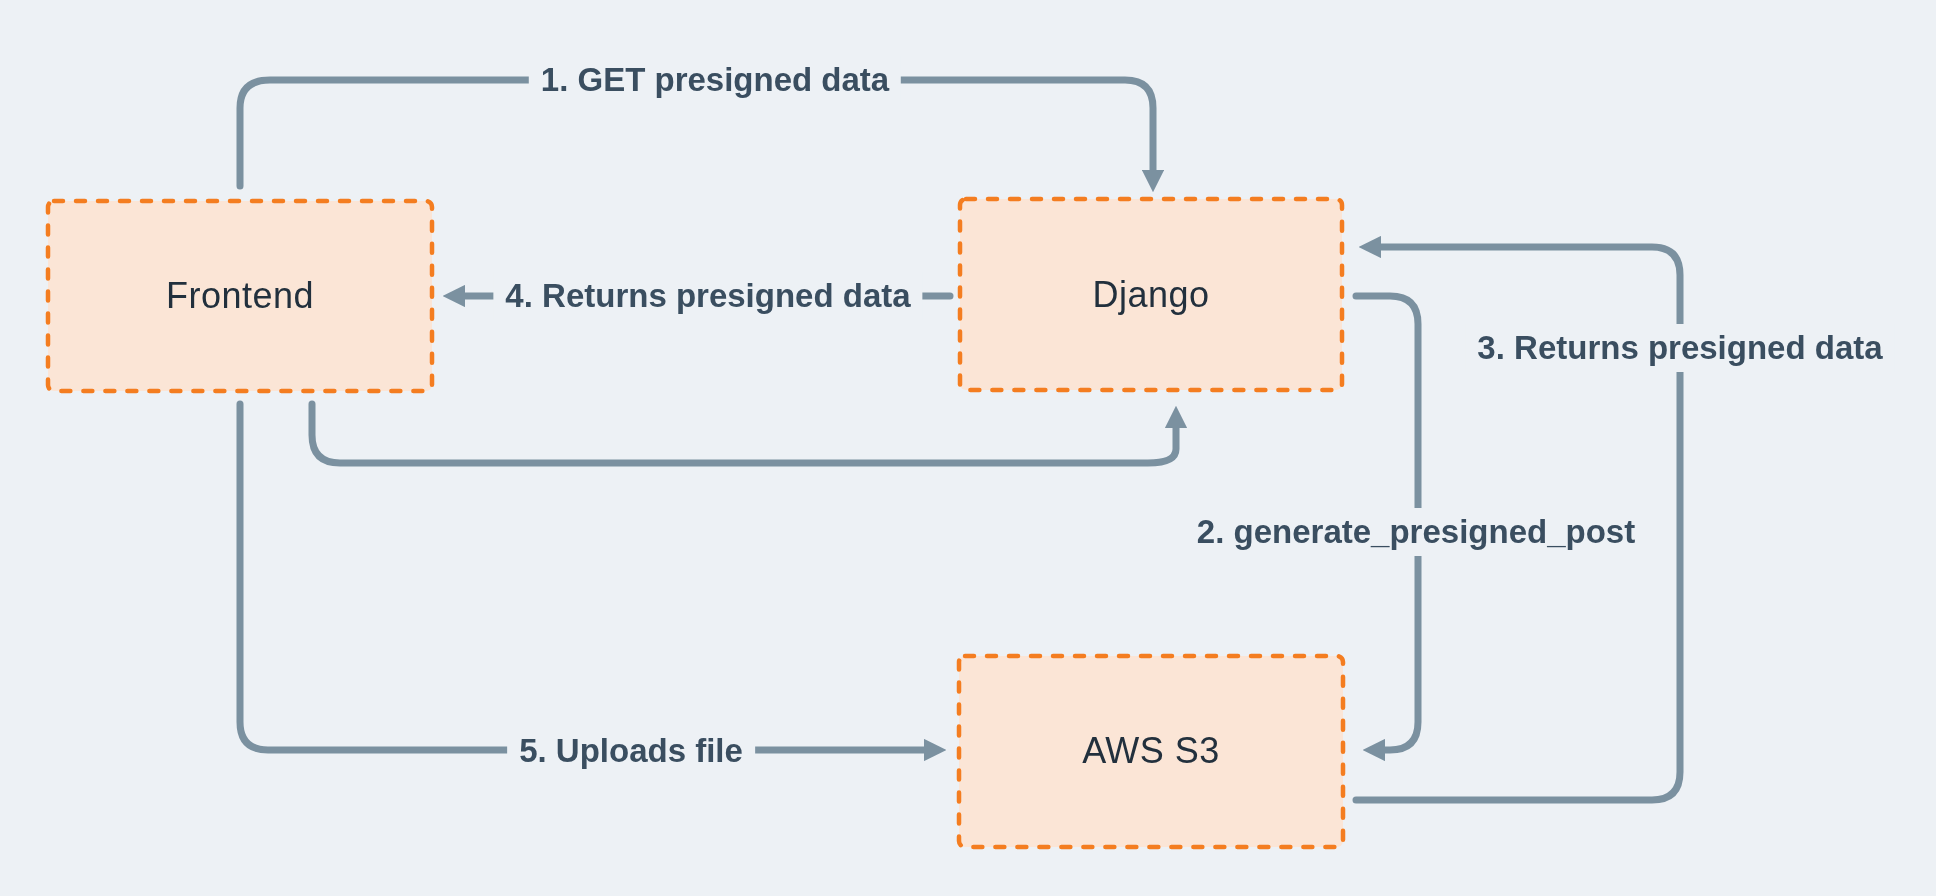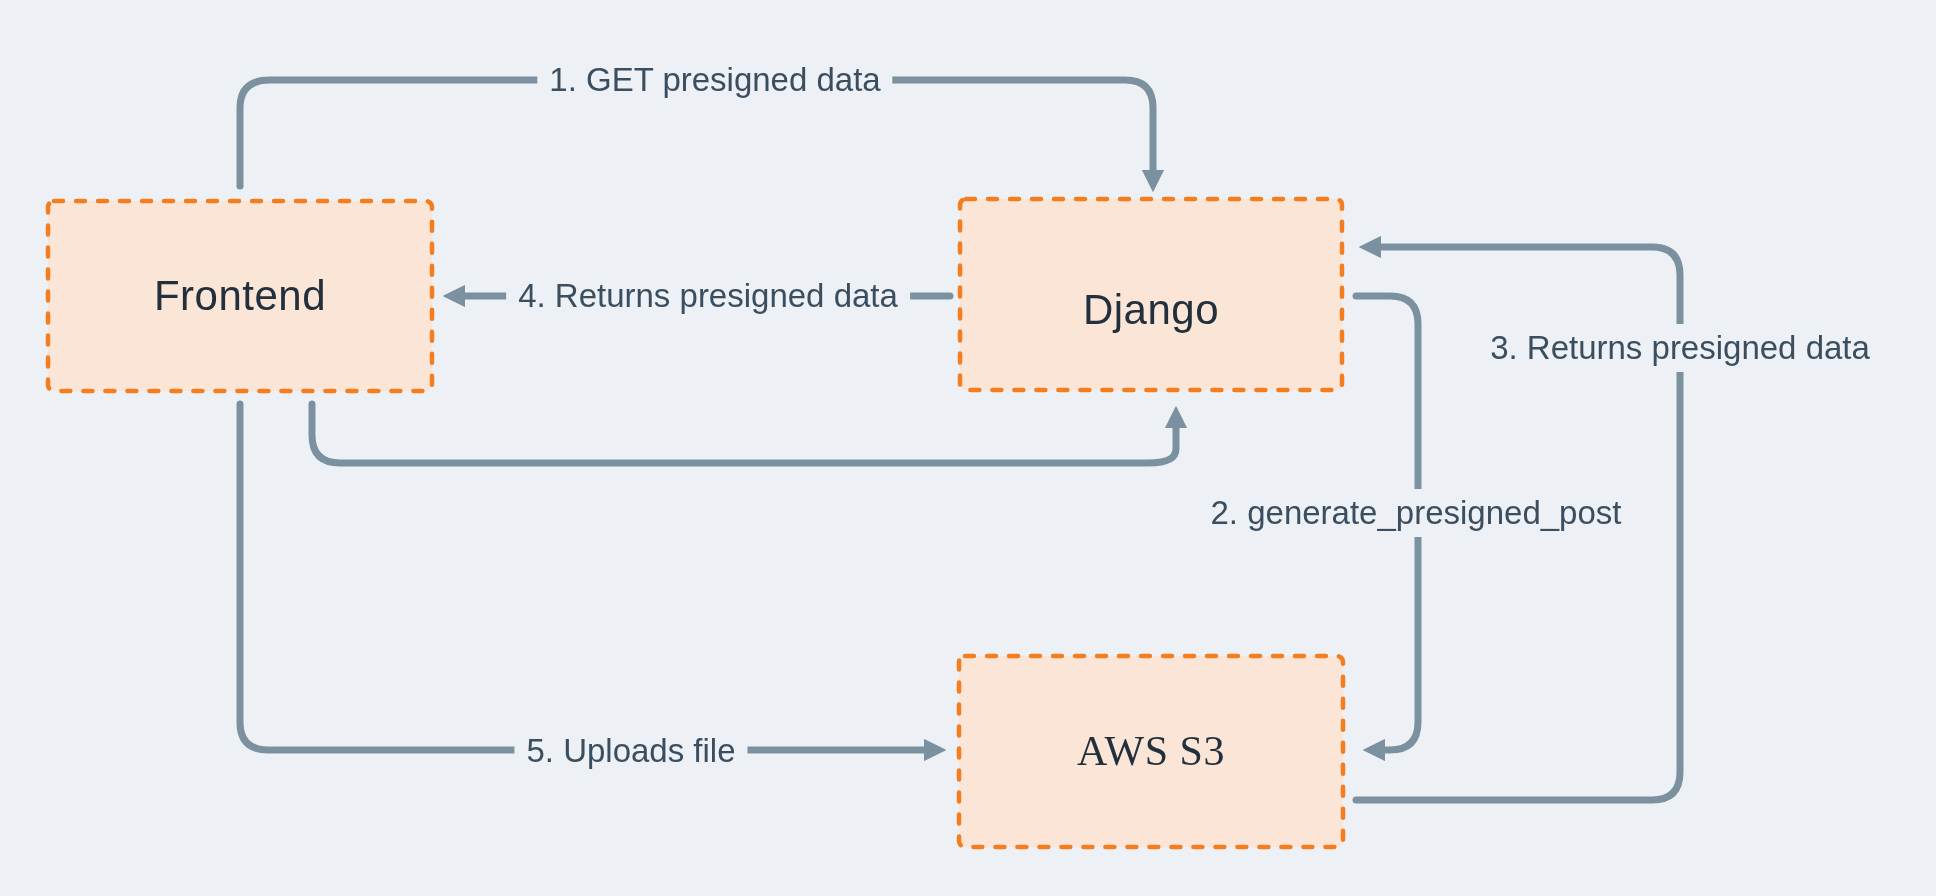--- a/index.html
+++ b/index.html
@@ -42,32 +42,33 @@
     fill: none;
     stroke: var(--connector);
     stroke-width: 7;
     stroke-linecap: round;
   }
   #arrowhead path { fill: var(--connector); }
   .node-label {
     position: absolute;
     transform: translate(-50%, -50%);
     color: var(--node-text);
-    font-size: 42px;
+    font-size: 36px;
     letter-spacing: 0.5px;
     white-space: pre;
   }
   .edge-label {
     position: absolute;
     transform: translate(-50%, -50%);
     color: var(--label-text);
     font-size: 33px;
     background: var(--background);
     padding: 5px 12px;
     white-space: pre;
+    font-weight: bold;
   }
 </style>
 </head>
 <body>
 
 <div class="canvas">
 
   <svg viewBox="0 0 1936 896">
     <defs>
       <marker id="arrowhead" viewBox="0 0 10 10" refX="0.5" refY="5" markerWidth="3.2" markerHeight="3.2" orient="auto">
@@ -86,22 +87,22 @@
     <path class="edge-path" marker-end="url(#arrowhead)" d="M 1356 800 H 1652 Q 1680 800 1680 772 V 275 Q 1680 247 1652 247 H 1380"></path>
 
     <path class="edge-path" marker-end="url(#arrowhead)" d="M 950 296 H 464"></path>
 
     <path class="edge-path" marker-end="url(#arrowhead)" d="M 240 404 V 722 Q 240 750 268 750 H 925"></path>
 
     <path class="edge-path" marker-end="url(#arrowhead)" d="M 312 404 V 435 Q 312 463 340 463 H 1148 Q 1176 463 1176 449 V 427"></path>
   </svg>
 
   <div class="node-label" style="left:240px;  top:296px;">Frontend</div>
-  <div class="node-label" style="left:1151px; top:310px;">Django</div>
-  <div class="node-label" style="left:1151px; top:751px;font-family:Liberation Serif, serif;">AWS S3</div>
+  <div class="node-label" style="left:1151px; top:295px;">Django</div>
+  <div class="node-label" style="left:1151px; top:751px;">AWS S3</div>
 
   <div class="edge-label" style="left:715px;  top:80px;">1. GET presigned data</div>
-  <div class="edge-label" style="left:1416px; top:513px;">2. generate_presigned_post</div>
+  <div class="edge-label" style="left:1416px; top:532px;">2. generate_presigned_post</div>
   <div class="edge-label" style="left:1680px; top:348px;">3. Returns presigned data</div>
   <div class="edge-label" style="left:708px;  top:296px;">4. Returns presigned data</div>
   <div class="edge-label" style="left:631px;  top:751px;text-align:right;">5. Uploads file</div>
 
 </div>
 
 </body></html>

